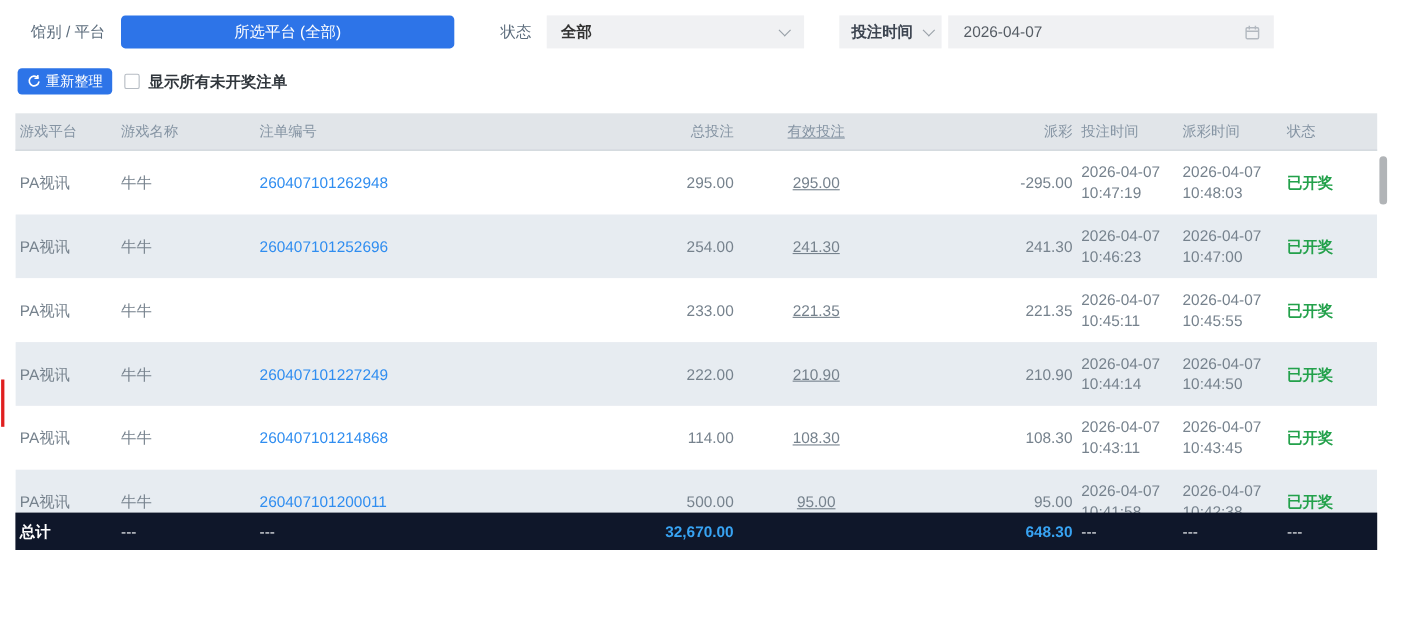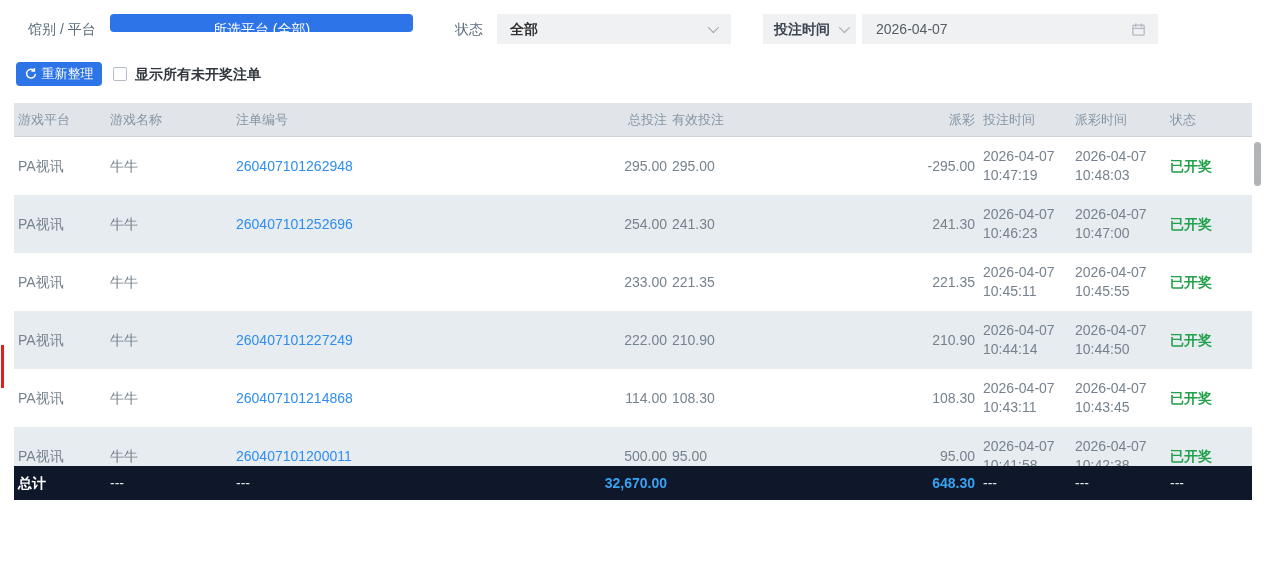--- a/index.html
+++ b/index.html
@@ -7,21 +7,21 @@
   body { font-family:"Liberation Sans","DejaVu Sans",sans-serif; }
   #app { position:relative; width:1279px; height:562px; background:#fff; overflow:hidden; }
 
   
   .flabel { position:absolute; height:30px; line-height:30px; font-size:14px; color:#5c6c7c; white-space:nowrap; }
   #hall-label { left:28px; top:14px; }
   #status-label { left:455px; top:14px; }
 
   .btn-primary { position:absolute; background:#2d74e8; color:#fff; border:none; border-radius:4px;
                  font-size:14px; text-align:center; cursor:pointer; font-family:inherit; }
-  #platform-btn { left:110px; top:14px; width:303px; height:18px; line-height:30px; }
+  #platform-btn { left:110px; top:14px; width:303px; height:30px; line-height:30px; }
 
   .gray-box { position:absolute; top:14px; height:30px; background:#f0f1f3; border-radius:0; font-size:14px; }
   #status-select { left:497px; width:234px; cursor:pointer; }
   #status-select .val { position:absolute; left:13px; top:0; line-height:30px; color:#333; font-weight:600; }
   .chev { position:absolute; right:15px; top:11px; width:8px; height:8px;
           border-right:1.5px solid #98a0a8; border-bottom:1.5px solid #98a0a8;
           transform:rotate(45deg) translateY(-2px); }
   #timetype-box { left:763px; width:93px; cursor:pointer; }
   #timetype-box .val { position:absolute; left:11px; top:0; line-height:30px; color:#3c4450; font-weight:600; }
   #timetype-box .chev { right:9px; }
@@ -42,21 +42,21 @@
   .hcell { position:absolute; top:0; height:34px; line-height:34px; font-size:13px; color:#8594a3; white-space:nowrap; }
 
   #tbody { position:absolute; left:14px; top:137px; width:1238px; height:363px; overflow:hidden; z-index:1; }
   .row { position:relative; width:1238px; height:58px; background:#fff; }
   .row.alt { background:#e7ecf1; }
   .cell { position:absolute; top:0; height:58px; line-height:58px; font-size:14px; color:#76828d; white-space:nowrap; }
   .c1 { left:4px;    width:88px; }
   .c2 { left:96px;   width:118px; }
   .c3 { left:222px;  width:320px; }
   .c4 { left:543px;  width:110px; text-align:right; }
-  .c5 { left:658px;  width:140px; text-align:left; }
+  .c5 { left:658px;  width:140px; text-align:center;text-decoration:underline; }
   .c6 { left:798px;  width:163px; text-align:right; }
   .c7 { left:969px;  width:90px; }
   .c8 { left:1061px; width:92px; }
   .c9 { left:1156px; width:80px; }
   .link { color:#2f8df0; text-decoration:none; cursor:pointer; }
   .time { line-height:19px; padding-top:10px; }
   .time span { display:block; }
   .status { color:#23a14b; font-weight:600; }
 
   .frow { position:absolute; left:14px; top:466px; width:1238px; height:34px; background:#0f172a; z-index:5; }

